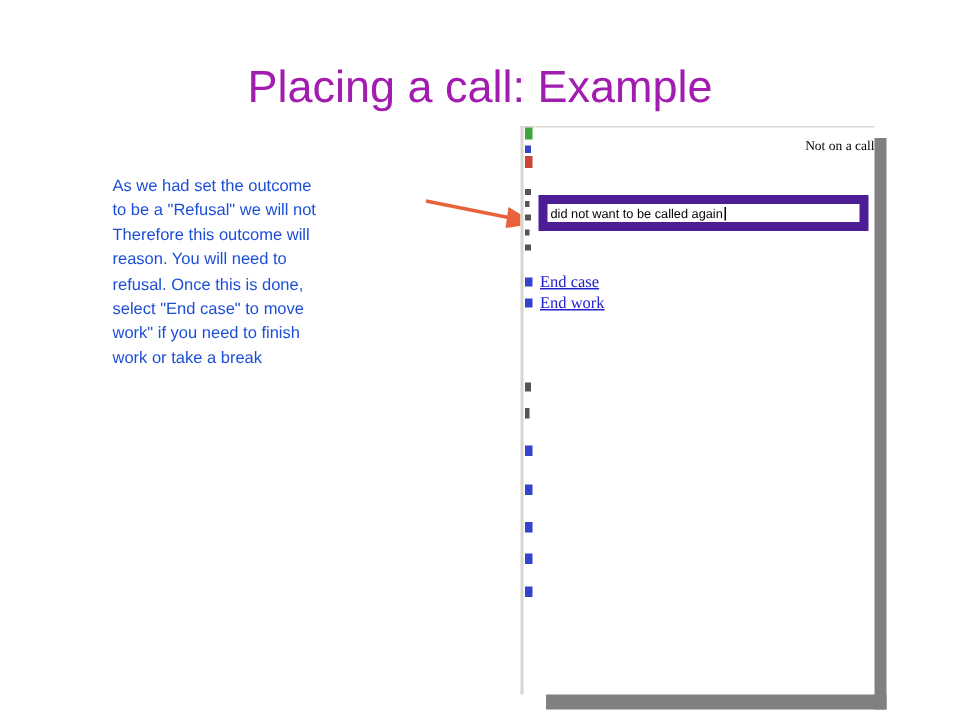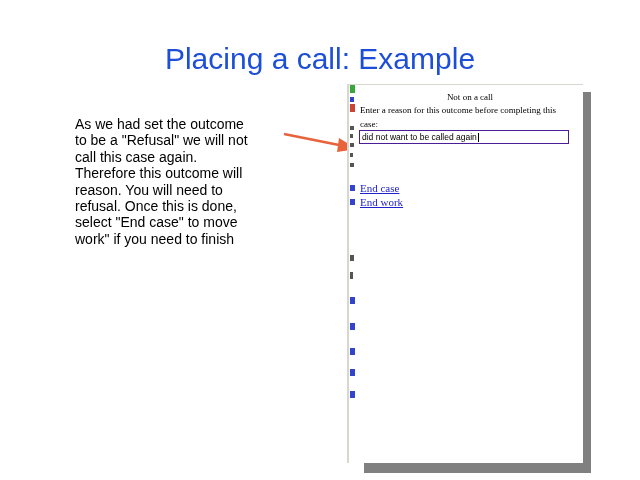--- a/index.html
+++ b/index.html
@@ -9,29 +9,29 @@
     background: #ffffff;
     overflow: hidden;
     font-family: "Liberation Sans", sans-serif;
   }
   .slide-title {
     position: absolute;
     left: 0; top: 42px; width: 640px;
     text-align: center;
     font-size: 30px;
     font-weight: 400;
-    color: #1d4ed8;
+    color: #a21caf;
     letter-spacing: 0px;
   }
   .body-text {
     position: absolute;
     left: 75px; top: 116px; width: 195px;
-    font-size: 14px;
+    font-size: 11px;
     line-height: 16.4px;
-    color: #000000;
+    color: #1d4ed8;
   }
   .body-line { white-space: nowrap; }
 
   
   .pointer-arrow {
     position: absolute;
     left: 281px; top: 126px;
     width: 80px; height: 28px;
   }
 
@@ -54,35 +54,35 @@
     width: 226px; height: 379px;
     background: #ffffff;
     border-top: 1px solid #d9d6cf;
     box-sizing: border-box;
     font-family: "Liberation Serif", serif;
     color: #000000;
   }
   .panel-heading {
     position: absolute;
     left: 0; top: 7px; width: 100%;
-    text-align: center;
+    text-align: right;
     font-size: 9px;
   }
   .panel-prompt {
     position: absolute;
     left: 3px; top: 19px; width: 214px;
     font-size: 9px;
     line-height: 13.5px;
   }
   .reason-input {
     position: absolute;
     left: 2px; top: 45px;
     width: 206px; height: 12px;
     background: #ffffff;
-    border: 1px solid #4c1d95;
+    border: 6px solid #4c1d95;
     font-family: "Liberation Sans", sans-serif;
     font-size: 8.5px;
     line-height: 12px;
     padding-left: 2px;
     white-space: nowrap;
     overflow: hidden;
   }
   .caret {
     display: inline-block;
     width: 1px; height: 9px;
@@ -118,26 +118,26 @@
 </head>
 <body>
 
 <div class="slide">
 
   <div class="slide-title">Placing a call: Example</div>
 
   <div class="body-text">
     <div class="body-line">As we had set the outcome</div>
     <div class="body-line">to be a "Refusal" we will not</div>
-    <div class="body-line">call this case again.</div>
     <div class="body-line">Therefore this outcome will</div>
     <div class="body-line">reason. You will need to</div>
     <div class="body-line">refusal. Once this is done,</div>
     <div class="body-line">select "End case" to move</div>
     <div class="body-line">work" if you need to finish</div>
+    <div class="body-line">work or take a break</div>
   </div>
 
   <svg class="pointer-arrow" width="80" height="28" viewBox="0 0 80 28">
     <line x1="3" y1="8" x2="58" y2="19" stroke-width="2.5" stroke="#e8633c"></line>
     <polygon points="76,23 58,12 56,26" fill="#e8633c"></polygon>
   </svg>
 
   <div class="shot-strip">
     <div class="frag" style="top:0px;  width:5px;height:8px;background:#3aa53a;"></div>
     <div class="frag" style="top:12px; width:4px;height:5px;background:#3344cc;"></div>
@@ -153,21 +153,20 @@
     <div class="frag" style="top:187px;width:3px;height:7px;background:#555555;"></div>
     <div class="frag" style="top:212px;width:5px;height:7px;background:#3344cc;"></div>
     <div class="frag" style="top:238px;width:5px;height:7px;background:#3344cc;"></div>
     <div class="frag" style="top:263px;width:5px;height:7px;background:#3344cc;"></div>
     <div class="frag" style="top:284px;width:5px;height:7px;background:#3344cc;"></div>
     <div class="frag" style="top:306px;width:5px;height:7px;background:#3344cc;"></div>
   </div>
 
   <div class="shot-panel">
     <div class="panel-heading">Not on a call</div>
-    <div class="panel-prompt">Enter a reason for this outcome before completing this case:</div>
     <div class="reason-input"><span>did not want to be called again</span><span class="caret"></span></div>
     <div class="panel-link link-end-case">End case</div>
     <div class="panel-link link-end-work">End work</div>
   </div>
 
   <div class="shadow-right"></div>
   <div class="shadow-bottom"></div>
 
 </div>
 

